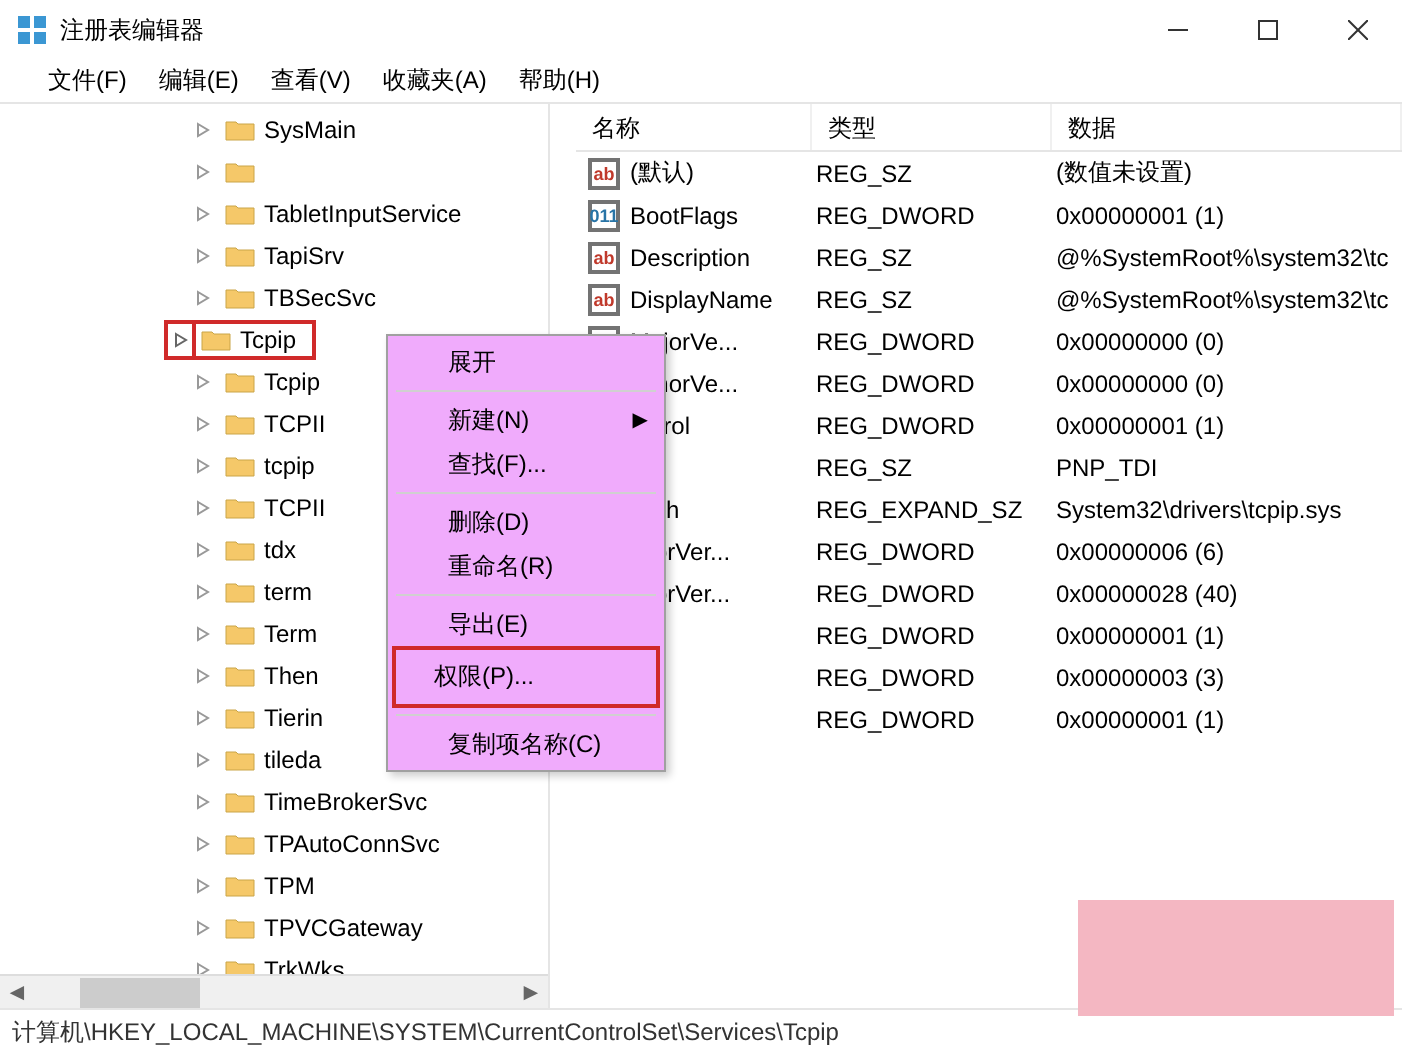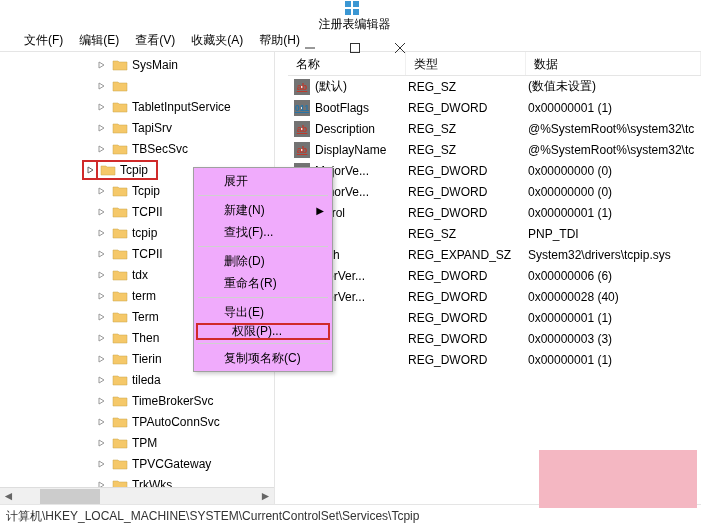--- a/index.html
+++ b/index.html
@@ -1,17 +1,17 @@
 <!DOCTYPE html>
 <html><head>
 <meta charset="utf-8">
 <style>
 * { margin: 0; padding: 0; box-sizing: border-box; font-family: "Microsoft YaHei", "Segoe UI", sans-serif; font-size: 12px; }
 body { width: 701px; height: 528px; background: #fff; overflow: hidden; position: relative; }
-.titlebar { height: 30px; display: flex; align-items: center; padding: 0 0 0 8px; background: #fff; flex-direction: column; }
+.titlebar { height: 30px; display: flex; align-items: center; padding: 0 0 0 8px; background: #fff; }
 .titlebar .app-icon { width: 16px; height: 16px; margin-right: 6px; display:inline-flex; align-items:center; justify-content:center; }
 .titlebar .title { flex: 1; }
 .titlebar .win-controls { display: flex; }
 .titlebar .win-btn { width: 45px; height: 30px; display: flex; align-items: center; justify-content: center; color:#333; }
 .menubar { height: 22px; display: flex; align-items: center; padding: 0 16px; border-bottom: 1px solid #e5e5e5; }
 .menubar .menu-item { padding: 2px 8px; }
 .main { display: flex; height: 452px; gap: 13px; }
 .tree-pane { width: 275px; border-right: 1px solid #e5e5e5; overflow: hidden; position: relative; padding-top: 2px; }
 .tree-pane .hscroll { position:absolute; bottom:0; left:0; right:0; height:17px; background:#f0f0f0; border-top:1px solid #ddd; display:flex; align-items:center; }
 .tree-pane .hscroll .thumb { position:absolute; left:40px; width:60px; height:15px; top:1px; background:#ccc; }
@@ -23,28 +23,28 @@
 .tree-row.selected-hl .label-box { border:2px solid #d02a2a; padding:0 8px 0 2px; height:20px; display:flex; align-items:center; }
 .tree-row.selected-hl { padding-left: 82px; }
 .tree-row.selected-hl .expander-box { border:2px solid #d02a2a; border-right:none; width:16px; height:20px; display:flex; align-items:center; justify-content:center; margin-right:-2px;}
 .list-pane { flex: 1; overflow: hidden; }
 .list-header { display: flex; height: 24px; border-bottom: 1px solid #e5e5e5; }
 .list-header .col { padding: 4px 8px; border-right: 1px solid #f0f0f0; }
 .list-body .row { display: flex; height: 21px; align-items: center; }
 .list-body .row .c1 { width:118px; padding-left:6px; display:flex; align-items:center; white-space:nowrap; overflow:hidden; }
 .list-body .row .c2 { width:120px; padding-left:2px; white-space:nowrap; }
 .list-body .row .c3 { flex:1; padding-left:2px; white-space:nowrap; overflow:hidden; }
-.value-icon { width:16px; height:16px; margin-right:5px; display:inline-flex; align-items:center; justify-content:center; font-size:9px; font-weight:bold; border:7px solid #737373; background:#fff;text-decoration:underline; }
+.value-icon { width:16px; height:16px; margin-right:5px; display:inline-flex; align-items:center; justify-content:center; font-size:9px; font-weight:bold; border:2px solid #737373; background:#fff; }
 .value-icon.str { color:#c0392b; }
 .value-icon.bin { color:#2874a6; }
 .context-menu { position:absolute; left:193px; top:167px; width:140px; background:#f0abfc; border:1px solid #a0a0a0; box-shadow:2px 2px 4px rgba(0,0,0,0.2); padding:2px; z-index:10; }
 .context-menu .mi { height:22px; display:flex; align-items:center; padding:0 20px 0 28px; position:relative; }
 .context-menu .mi .sub-arrow { position:absolute; right:6px; font-size:10px; }
 .context-menu .sep { height:1px; background:#d0d0d0; margin:3px 2px; }
-.context-menu .mi.highlight { border:2px solid #d02a2a; height:17px; padding-left:34px; }
+.context-menu .mi.highlight { border:2px solid #d02a2a; height:31px; padding-left:19px; }
 .statusbar { height:24px; border-top:1px solid #e5e5e5; display:flex; align-items:center; padding:0 6px; color:#333; }
 .pink-overlay { position:absolute; right:4px; bottom:20px; width:158px; height:58px; background:#f4b7c2; }
 svg { display:block; }
 </style>
 </head>
 <body>
 
 <div class="titlebar">
   <span class="app-icon">
     <svg width="16" height="16">

